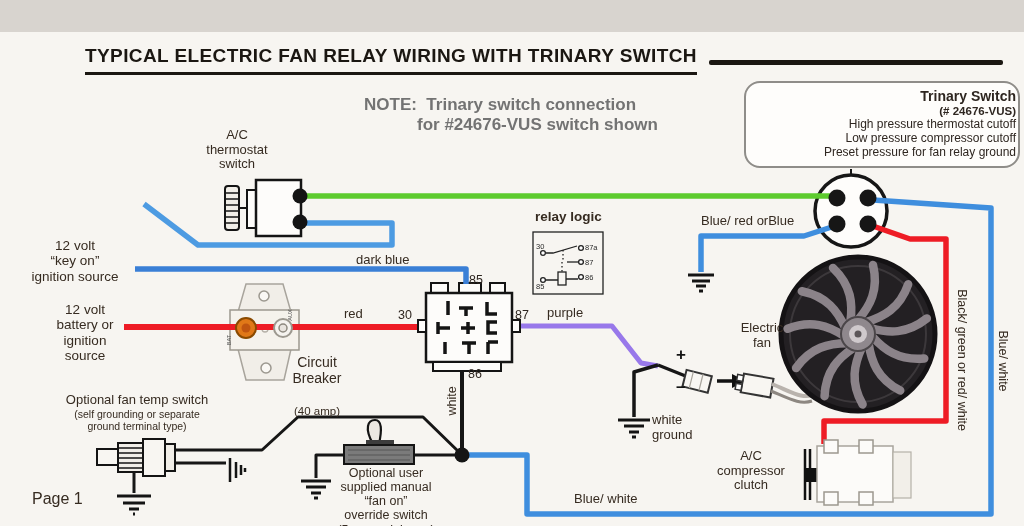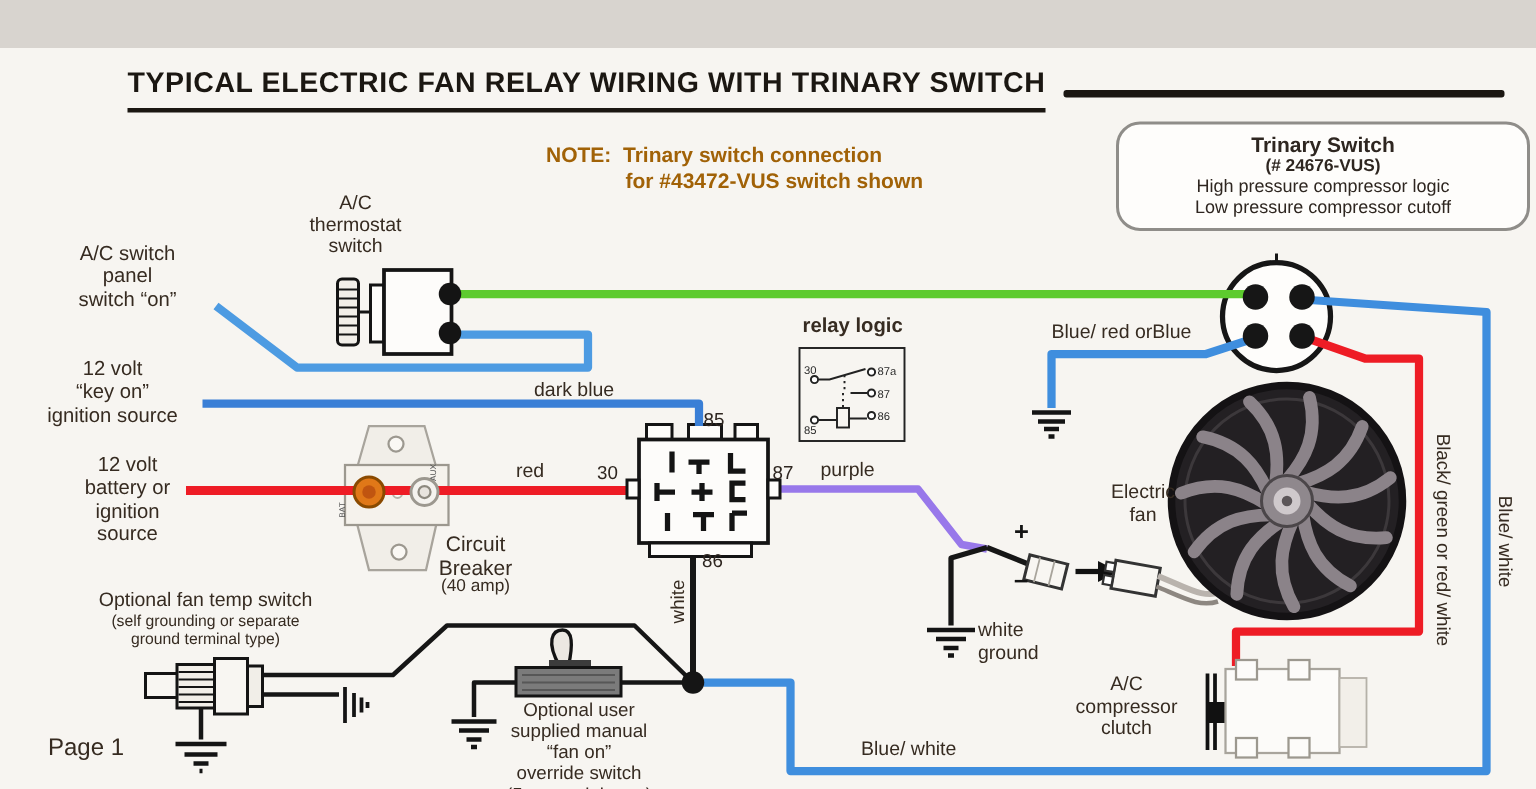--- a/index.html
+++ b/index.html
@@ -13,26 +13,26 @@
   #wires{position:absolute;left:0;top:0;}
   .lbl{position:absolute;font-size:13px;line-height:1.13;white-space:pre-line;color:#362b21;}
   .ctr{text-align:center;}
   .bold{font-weight:bold;}
   #title{
     position:absolute;left:85px;top:13px;font-size:19px;font-weight:bold;
     letter-spacing:.4px;color:#1b1712;border-bottom:3px solid #1b1712;padding-bottom:5px;
   }
   #title-bar{position:absolute;left:709px;top:28px;width:294px;height:5px;background:#1b1712;border-radius:2px;}
   #bottom-bar{position:absolute;left:0px;top:517px;width:1024px;height:3px;background:#2a2520;}
-  #note{position:absolute;left:364px;top:63px;font-size:14px;font-weight:bold;color:#a16207;line-height:1.2;}
+  #note{position:absolute;left:364px;top:63px;font-size:17px;font-weight:bold;color:#737373;line-height:1.2;}
   #note .ind{display:block;margin-left:53px;}
   #trinary-box{
     position:absolute;left:744px;top:49px;width:268px;
     border:2px solid #8f8d89;border-radius:16px;background:#fefdfb;
-    text-align:center;padding:5px 2px 7px 2px;color:#2e2620;
+    text-align:right;padding:5px 2px 7px 2px;color:#2e2620;
   }
   #trinary-box .t{font-size:14px;font-weight:bold;}
   #trinary-box .p{font-size:11.5px;font-weight:bold;margin-top:1px;}
   #trinary-box .d{font-size:12px;line-height:1.18;}
   .pin{position:absolute;font-size:12.5px;color:#2e2620;}
   .tiny{position:absolute;font-size:7.5px;color:#2b2b2b;}
   .rot90{transform:rotate(90deg);}
   .rotm90{transform:rotate(-90deg);}
   .vlabel{position:absolute;font-size:12.5px;color:#362b21;text-align:center;}
   .sign{position:absolute;font-size:17px;font-weight:bold;color:#141414;}
@@ -221,53 +221,51 @@
     </g>
   </svg>
 
   <div id="title">TYPICAL ELECTRIC FAN RELAY WIRING WITH TRINARY SWITCH</div>
   <div id="title-bar"></div>
   <div id="bottom-bar"></div>
 
   <div id="note">
     <span>NOTE:</span>&nbsp;
     <span>Trinary switch connection</span>
-    <span class="ind">for #43472-VUS switch shown</span>
+    <span class="ind">for #24676-VUS switch shown</span>
   </div>
 
   <div id="trinary-box">
     <div class="t">Trinary Switch</div>
     <div class="p">(# 24676-VUS)</div>
-    <div class="d">High pressure compressor logic</div>
+    <div class="d">High pressure thermostat cutoff</div>
     <div class="d">Low pressure compressor cutoff</div>
+    <div class="d">Preset pressure for fan relay ground</div>
   </div>
 
   <div class="lbl ctr" style="left:183px;top:96px;width:108px;">A/C
 thermostat
 switch</div>
-  <div class="lbl ctr" style="left:20px;top:129px;width:130px;font-size:13.5px;">A/C switch
-panel
-switch “on”</div>
   <div class="lbl ctr" style="left:5px;top:206px;width:140px;font-size:13.5px;">12 volt
 “key on”
 ignition source</div>
   <div class="lbl ctr" style="left:20px;top:270px;width:130px;font-size:13.5px;">12 volt
 battery or
 ignition
 source</div>
 
   <div class="lbl ctr" style="left:35px;top:377px;width:204px;font-size:10.5px;">(self grounding or separate
 ground terminal type)</div>
   <div class="lbl ctr" style="left:35px;top:361px;width:204px;font-size:13px;">Optional fan temp switch</div>
 
   <div class="lbl" style="left:32px;top:458px;font-size:16px;">Page 1</div>
 
   <div class="lbl ctr" style="left:277px;top:323px;width:80px;font-size:14px;">Circuit
 Breaker</div>
-  <div class="lbl ctr" style="left:277px;top:353px;width:80px;font-size:11.5px;">(40 amp)</div>
+  <div class="lbl ctr" style="left:277px;top:373px;width:80px;font-size:11.5px;">(40 amp)</div>
 
   <div class="lbl bold" style="left:535px;top:177px;font-size:13.5px;">relay logic</div>
 
   <div class="lbl ctr" style="left:722px;top:289px;width:80px;">Electric
 fan</div>
   <div class="lbl ctr" style="left:700px;top:417px;width:102px;">A/C
 compressor
 clutch</div>
   <div class="lbl ctr" style="left:318px;top:434px;width:136px;font-size:12.5px;">Optional user
 supplied manual

